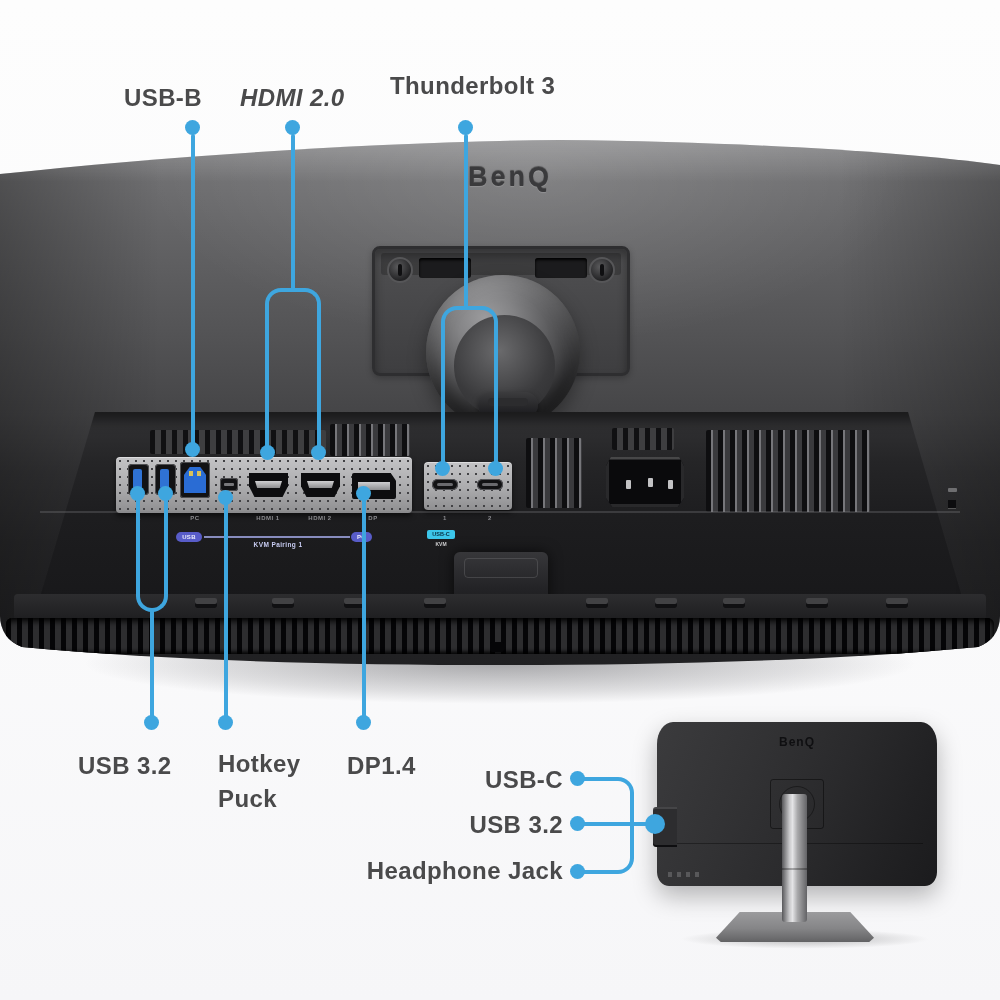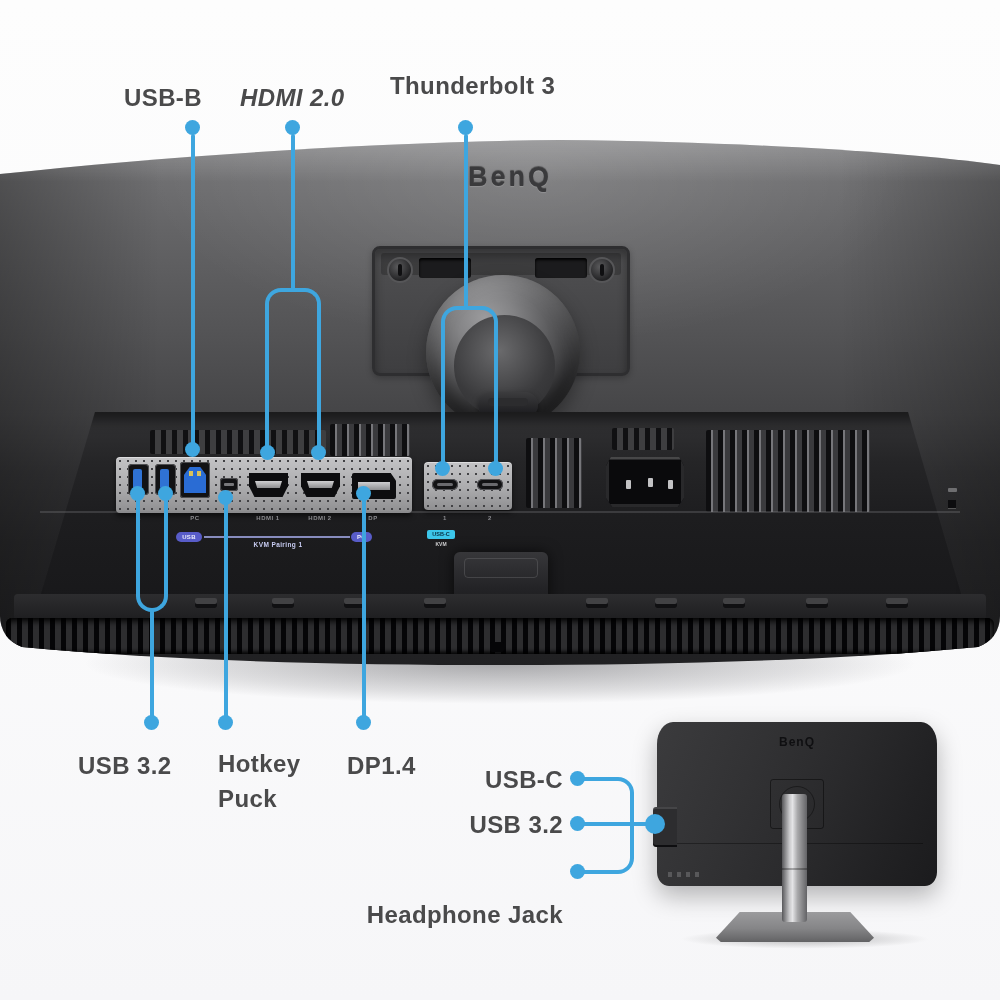--- a/index.html
+++ b/index.html
@@ -322,21 +322,21 @@
     <span style="display:block; margin-top:7px;">Puck</span>
   </div>
 
   <div class="dot" style="left:356px; top:486px;"></div>
   <div class="vline" style="left:362px; top:496px; height:228px;"></div>
   <div class="dot" style="left:356px; top:715px;"></div>
   <div class="callout-label" style="left:347px; top:752px;">DP1.4</div>
 
   <div class="callout-label right" style="left:333px; top:766px;">USB-C</div>
   <div class="callout-label right" style="left:333px; top:811px;">USB 3.2</div>
-  <div class="callout-label right" style="left:333px; top:857px;margin-top:44px;">Headphone Jack</div>
+  <div class="callout-label right" style="left:333px; top:857px;">Headphone Jack</div>
   <div class="dot" style="left:570px; top:771px;"></div>
   <div class="dot" style="left:570px; top:816px;"></div>
   <div class="dot" style="left:570px; top:864px;"></div>
   <div class="bracket-right" style="left:580px; top:777px; width:54px; height:97px;"></div>
   <div class="hline" style="left:578px; top:822px; width:72px;"></div>
   <div class="dot big" style="left:645px; top:814px;"></div>
 
 </div>
 
 </body></html>

